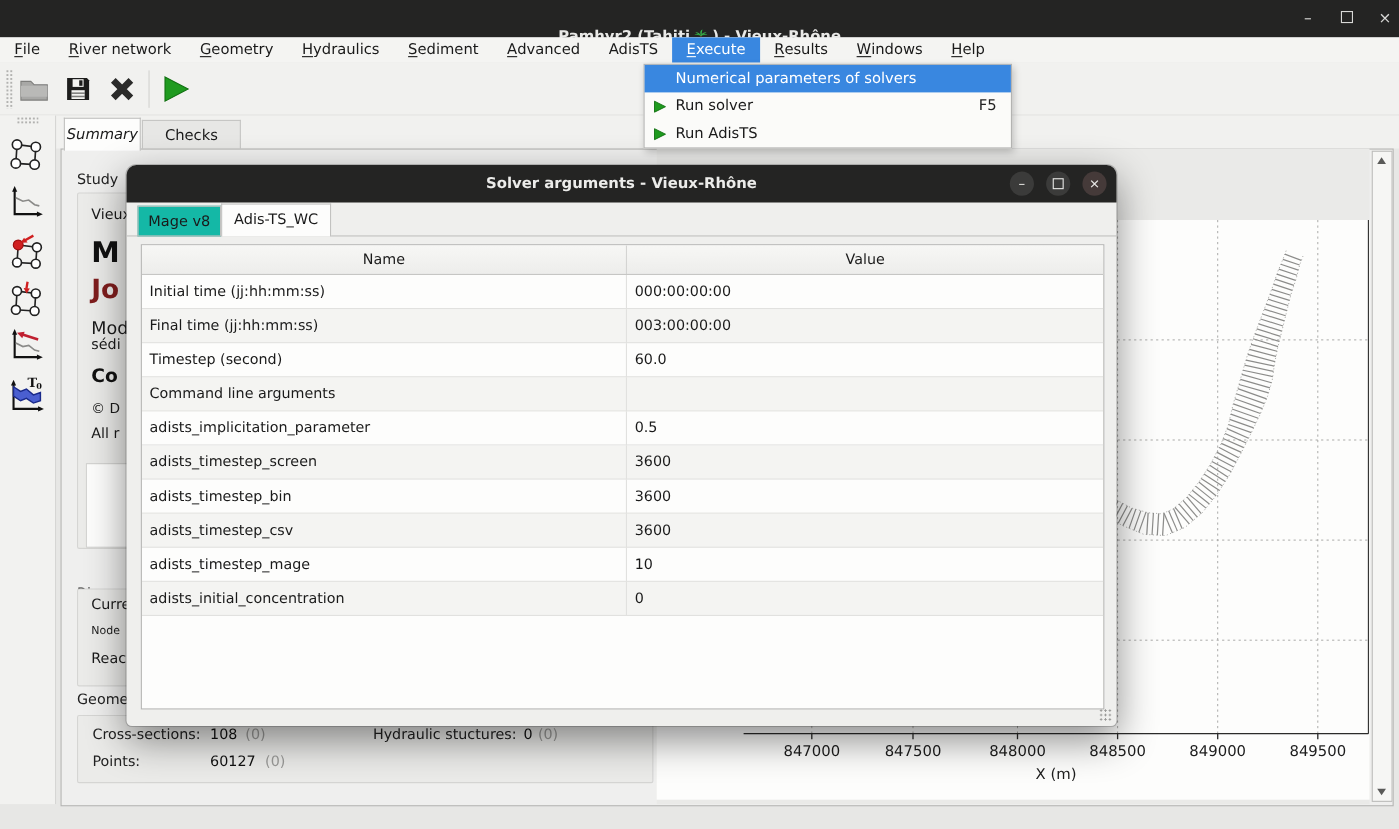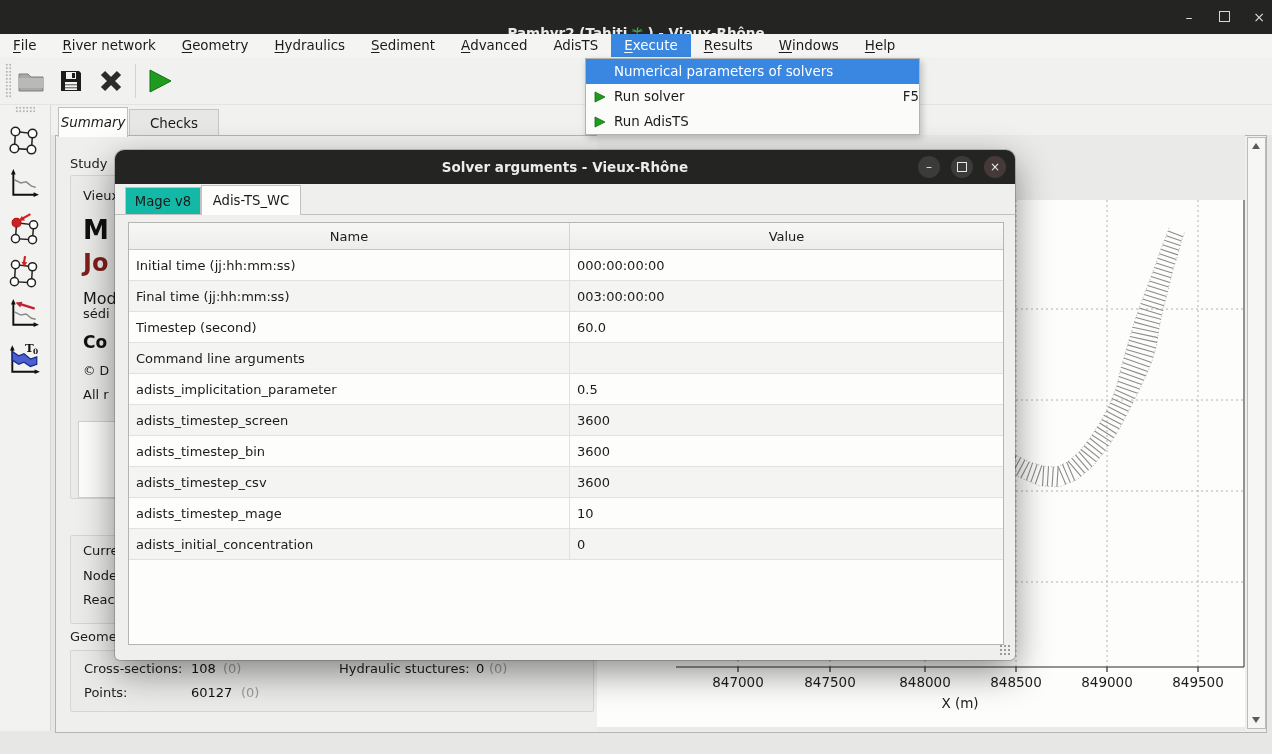--- a/index.html
+++ b/index.html
@@ -51,21 +51,21 @@
   .vscroll{position:absolute;left:1247px;top:137px;width:17px;height:590px;background:#f6f6f4;border:1px solid #bcbcba;}
   .vs-arrow{position:absolute;left:0;width:15px;height:14px;display:flex;align-items:center;justify-content:center;}
   .tri-up{width:0;height:0;border-left:4px solid transparent;border-right:4px solid transparent;border-bottom:6px solid #5a5a58;}
   .tri-down{width:0;height:0;border-left:4px solid transparent;border-right:4px solid transparent;border-top:6px solid #5a5a58;}
   
   .context-menu{position:absolute;left:585px;top:58px;width:333px;z-index:60;background:#fbfbf9;
                 border:1px solid #b3b3b1;box-shadow:2px 3px 7px rgba(0,0,0,.22);}
   .ctx-item{height:25px;display:flex;align-items:center;font-size:13.4px;}
   .ctx-item.active{background:var(--accent,#3987e0);color:#ffffff;}
   .ctx-icon{width:28px;display:flex;align-items:center;justify-content:center;}
-  .ctx-short{margin-left:auto;color:#222;}
+  .ctx-short{margin-left:auto;padding-right:13px;color:#222;}
   .ctx-item.active .ctx-short{color:#fff;}
   
   .dialog{position:absolute;left:115px;top:150px;width:900px;height:510px;z-index:50;background:#efefed;
           border-radius:9px 9px 5px 5px;box-shadow:0 12px 36px rgba(0,0,0,.45),0 0 0 1px rgba(0,0,0,.18);}
   .dialog-titlebar{position:absolute;left:0;top:0;width:100%;height:34px;background:#242423;border-radius:9px 9px 0 0;
                    display:flex;align-items:center;justify-content:center;}
   .dialog-titlebar .dtitle{color:#ececea;font-size:13.5px;font-weight:600;}
   .dlg-btns{position:absolute;right:9px;top:6px;display:flex;gap:11px;}
   .dlg-btn{width:22px;height:22px;border-radius:50%;background:#3b3b3a;color:#e9e9e7;font-size:12px;
            display:flex;align-items:center;justify-content:center;}
@@ -238,21 +238,21 @@
   <div class="frag" style="left:83px;top:249px;font-size:24px;font-weight:bold;color:#7f1d1d;">Jo</div>
   <div class="frag" style="left:83px;top:289px;font-size:16px;">Mod</div>
   <div class="frag" style="left:83px;top:306px;font-size:13px;">sédi</div>
   <div class="frag" style="left:83px;top:332px;font-size:17px;font-weight:bold;color:#111;">Co</div>
   <div class="frag" style="left:83px;top:363px;font-size:12.5px;">© D</div>
   <div class="frag" style="left:83px;top:387px;font-size:13px;">All r</div>
 
   <span class="grp-label" style="left:70px;top:513px;margin-top:20px;">River n</span>
   <div class="grp-box" style="left:70px;top:535px;width:522px;height:87px;"></div>
   <div class="frag" style="left:83px;top:543px;font-size:13px;">Curre</div>
-  <div class="frag" style="left:83px;top:568px;font-size:13px;">Node</div>
+  <div class="frag" style="left:83px;top:568px;font-size:10px;">Node</div>
   <div class="frag" style="left:83px;top:592px;font-size:13px;">Reac</div>
 
   <span class="grp-label" style="left:70px;top:629px;">Geome</span>
   <div class="grp-box" style="left:70px;top:650px;width:522px;height:60px;">
     <span class="stat-label" style="left:13px;top:10px;">Cross-sections:</span>
     <span class="stat-val" style="left:120px;top:10px;">108</span>
     <span class="stat-extra" style="left:152px;top:10px;">(0)</span>
     <span class="stat-label" style="left:13px;top:34px;">Points:</span>
     <span class="stat-val" style="left:120px;top:34px;">60127</span>
     <span class="stat-extra" style="left:170px;top:34px;">(0)</span>

